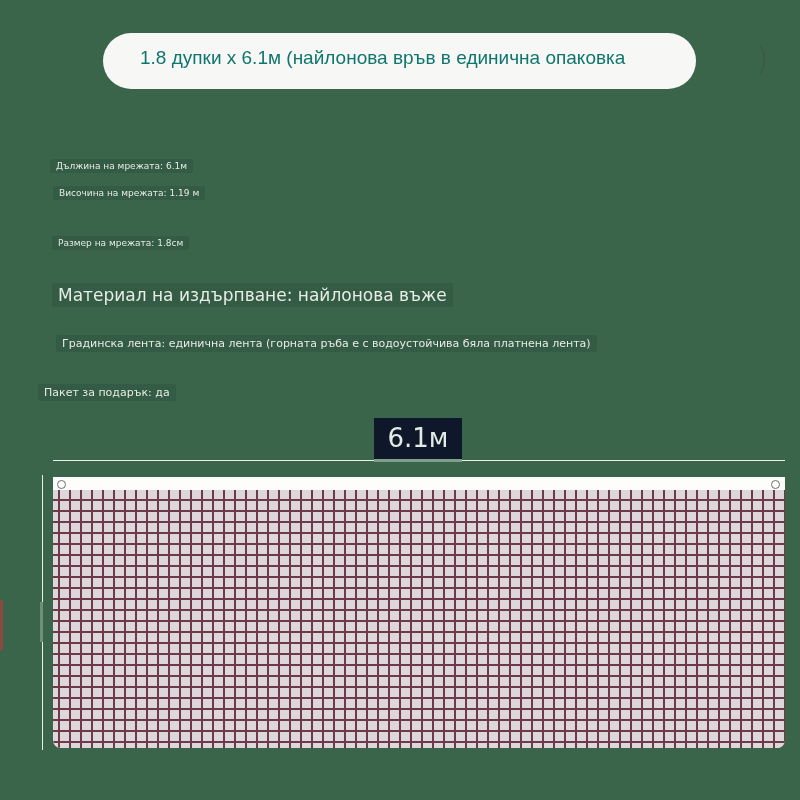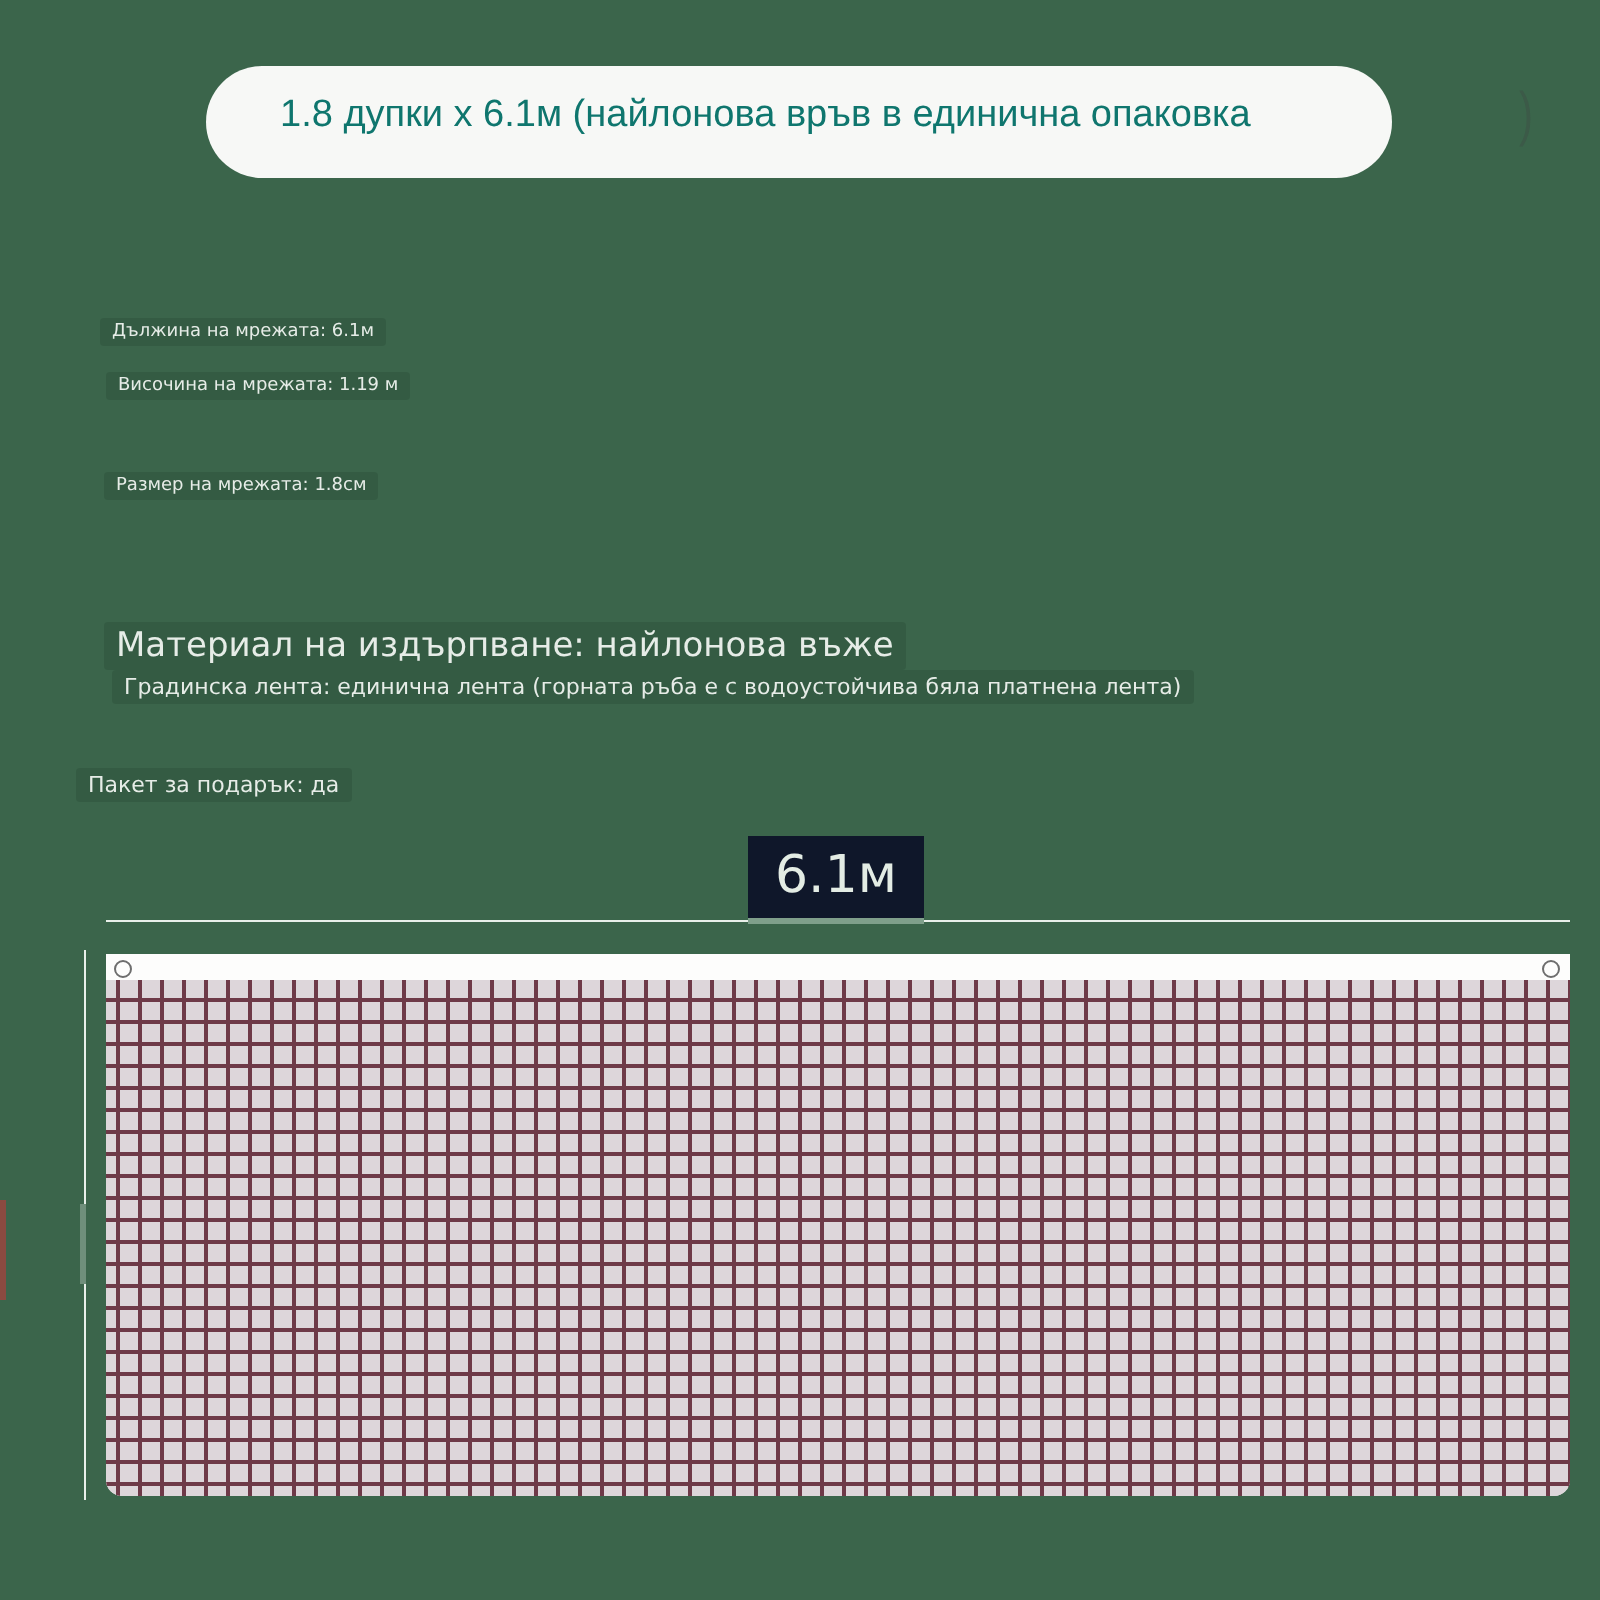--- a/index.html
+++ b/index.html
@@ -78,21 +78,21 @@
 <body>
 
 <div class="title-pill">
   <span class="title-text">1.8 дупки x 6.1м (найлонова връв в единична опаковка</span>
   <span class="title-paren">)</span>
 </div>
 
 <div class="spec small" style="left:50px;top:136px;margin-top:23px;">Дължина на мрежата: 6.1м</div>
 <div class="spec small" style="left:53px;top:186px;">Височина на мрежата: 1.19 м</div>
 <div class="spec small" style="left:52px;top:236px;">Размер на мрежата: 1.8см</div>
-<div class="spec large" style="left:52px;top:283px;margin-top:28px;">Материал на издърпване: найлонова въже</div>
+<div class="spec large" style="left:52px;top:283px;">Материал на издърпване: найлонова въже</div>
 <div class="spec mid" style="left:56px;top:335px;">Градинска лента: единична лента (горната ръба е с водоустойчива бяла платнена лента)</div>
 <div class="spec mid" style="left:38px;top:384px;">Пакет за подарък: да</div>
 
 <div class="dim-label">6.1м</div>
 <div class="dim-line"></div>
 <div class="dim-line-accent"></div>
 <div class="left-tick"></div>
 <div class="left-ghost"></div>
 <div class="left-red"></div>
 

